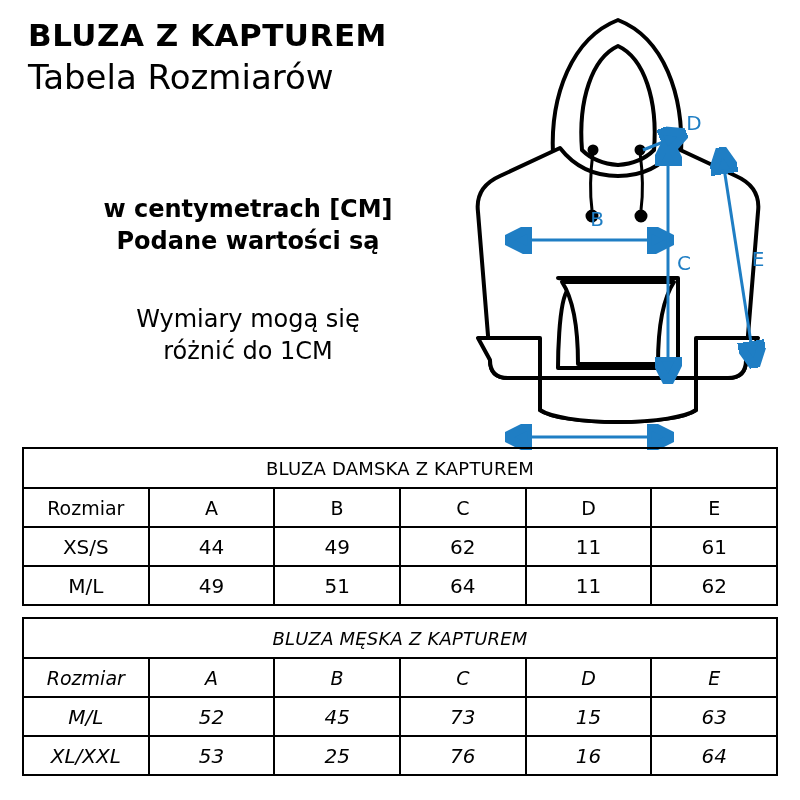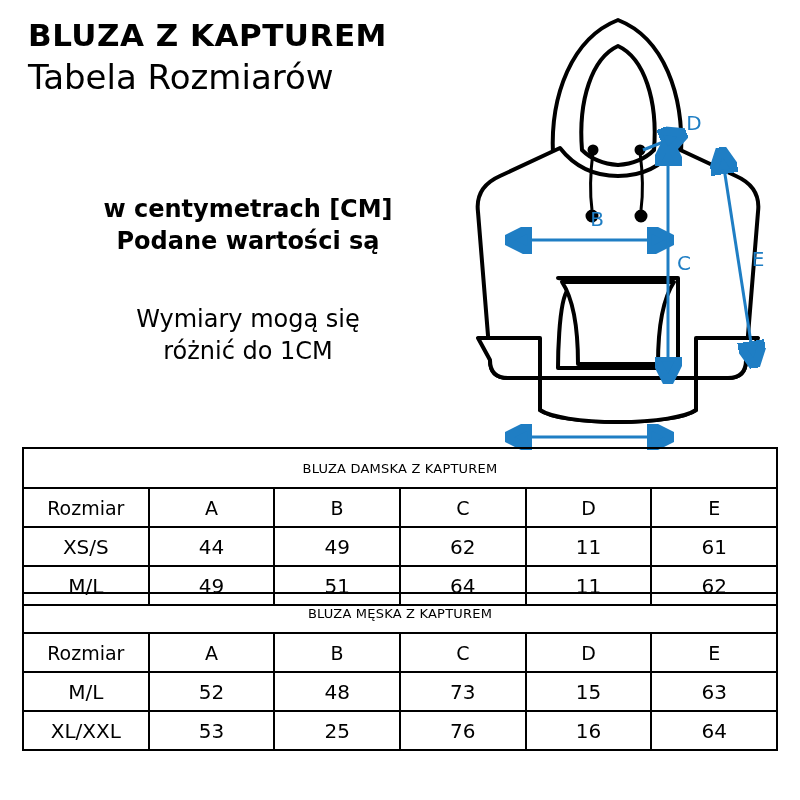--- a/index.html
+++ b/index.html
@@ -73,32 +73,32 @@
 
   
   .size-table {
     position: absolute;
     left: 22px;
     width: 756px;
     border-collapse: collapse;
     table-layout: fixed;
   }
   #table-women { top: 447px; }
-  #table-men { top: 592px; }
+  #table-men { top: 617px; font-style: italic; }
 
   .size-table td, .size-table th {
     border: 2px solid #000000;
     text-align: center;
     font-weight: normal;
     padding: 0;
     height: 37px;
     font-size: 19px;
   }
   .size-table .caption-cell {
-    font-size: 13px;
+    font-size: 18px;
     height: 38px;
     letter-spacing: 0.2px;
   }
   .size-table .hdr-cell {
     font-size: 19px;
     margin-top: 32px;
   }
   .size-table .size-cell {
     font-size: 20px;
   }
@@ -239,21 +239,21 @@
         <td class="hdr-cell col-label">Rozmiar</td>
         <td class="hdr-cell col-val">A</td>
         <td class="hdr-cell col-val">B</td>
         <td class="hdr-cell col-val">C</td>
         <td class="hdr-cell col-val">D</td>
         <td class="hdr-cell col-val">E</td>
       </tr>
       <tr>
         <td class="size-cell">M/L</td>
         <td class="val-cell">52</td>
-        <td class="val-cell">48</td>
+        <td class="val-cell">45</td>
         <td class="val-cell">73</td>
         <td class="val-cell">15</td>
         <td class="val-cell">63</td>
       </tr>
       <tr>
         <td class="size-cell">XL/XXL</td>
         <td class="val-cell">53</td>
         <td class="val-cell">25</td>
         <td class="val-cell">76</td>
         <td class="val-cell">16</td>

